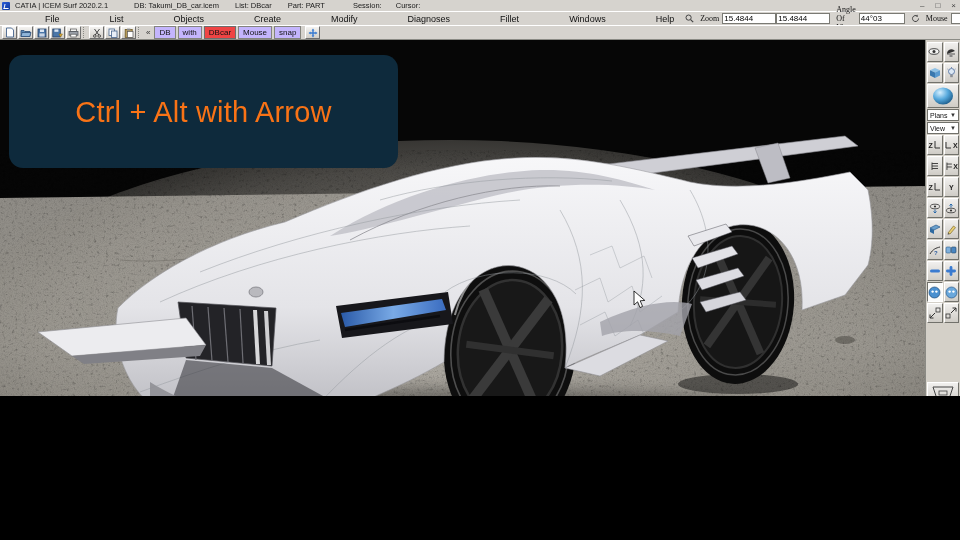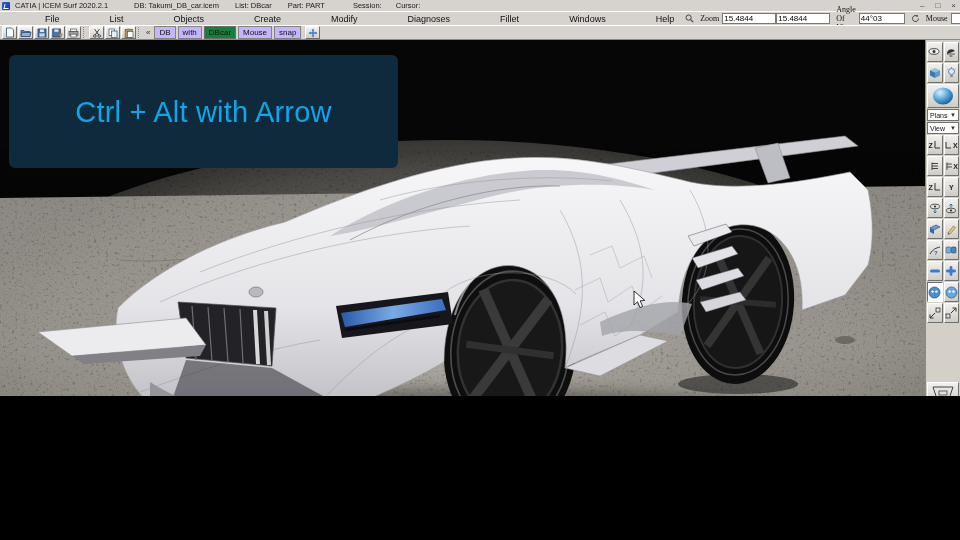--- a/index.html
+++ b/index.html
@@ -28,30 +28,30 @@
   .mini-ic { width:9px; height:9px; margin-left:6px; flex:0 0 auto; }
 
   .toolrow { position:absolute; top:25px; left:0; width:960px; height:15px; background:#d6d3ce;
     border-top:1px solid #fff; border-bottom:1px solid #8b8b85; display:flex; align-items:center;
     padding-left:2px; gap:1px; }
   .tbtn { width:15px; height:13px; background:linear-gradient(#f4f3f1,#d2cfc9);
     border:1px solid; border-color:#fff #6e6e6e #6e6e6e #fff; display:flex; align-items:center; justify-content:center; }
   .tsep { width:4px; height:11px; border-left:1px dotted #8a8a84; margin:0 1px; }
   .tab { height:13px; padding:0 4px; font-size:8px; color:#111; background:#c4b5fd;
     border:1px solid #84847e; display:flex; align-items:center; margin-left:1px; }
-  .tab.active { background:#15803d; border-color:#6e6e6e; }
+  .tab.active { background:#ef4444; border-color:#6e6e6e; }
   .collapse { font-size:8px; color:#333; padding:0 2px; }
 
   
   .viewport { position:absolute; top:40px; left:0; width:925px; height:500px; background:#060606; overflow:hidden; }
   .scene { position:absolute; top:0; left:0; }
 
   .overlay-box { position:absolute; left:9px; top:15px; width:389px; height:113px;
-    background:#0e2a3c; border-radius:6px; display:flex; flex-direction:column;
-    align-items:center; justify-content:center; color:#0ea5e9; font-size:29px; line-height:34px; letter-spacing:.2px; }
+    background:#0e2a3c; border-radius:14px; display:flex; flex-direction:column;
+    align-items:center; justify-content:center; color:#f97316; font-size:29px; line-height:34px; letter-spacing:.2px; }
 
   .banner { position:absolute; left:0; top:457px; width:341px; height:43px; background:#2d6e91;
     box-shadow:inset 0 -3px 4px rgba(0,0,0,.25);text-decoration:underline; }
 
   .cursor { position:absolute; left:633px; top:250px; }
 
   
   .brow { position:absolute; display:flex; gap:1px; }
   .bbtn { width:31px; height:16px; background:linear-gradient(#fafaf9,#d9d7d2);
     border:1px solid #97958f; display:flex; align-items:center; justify-content:center; }

